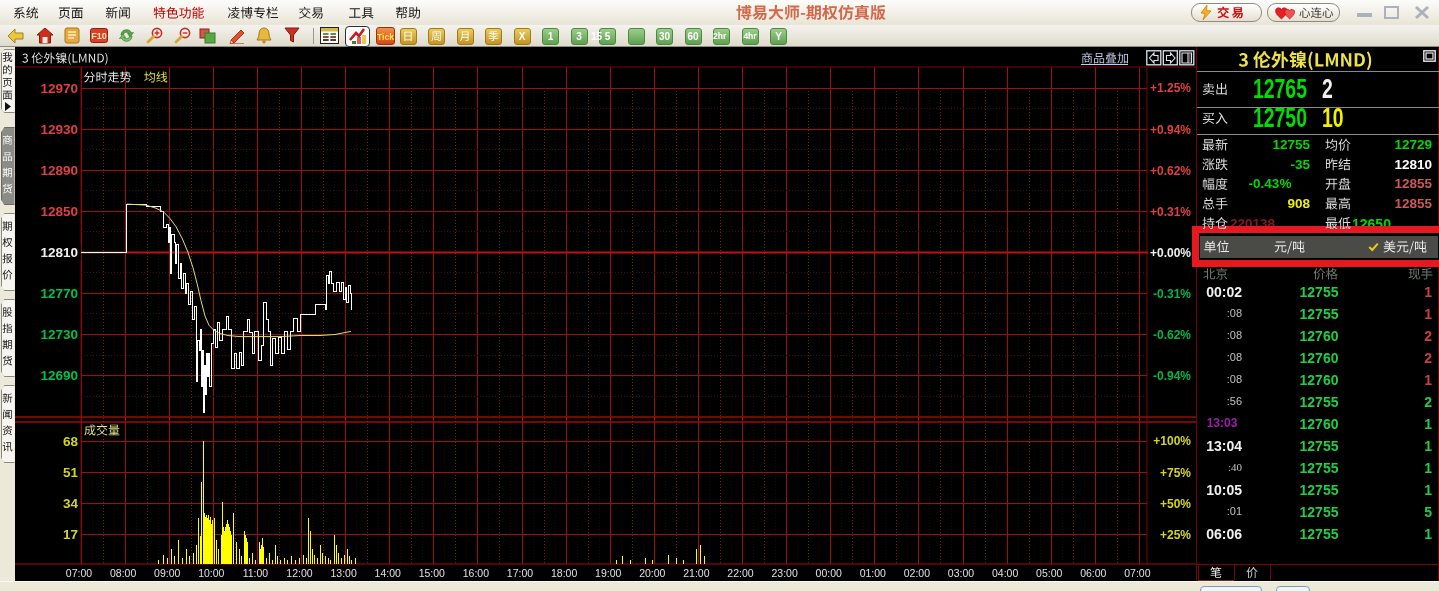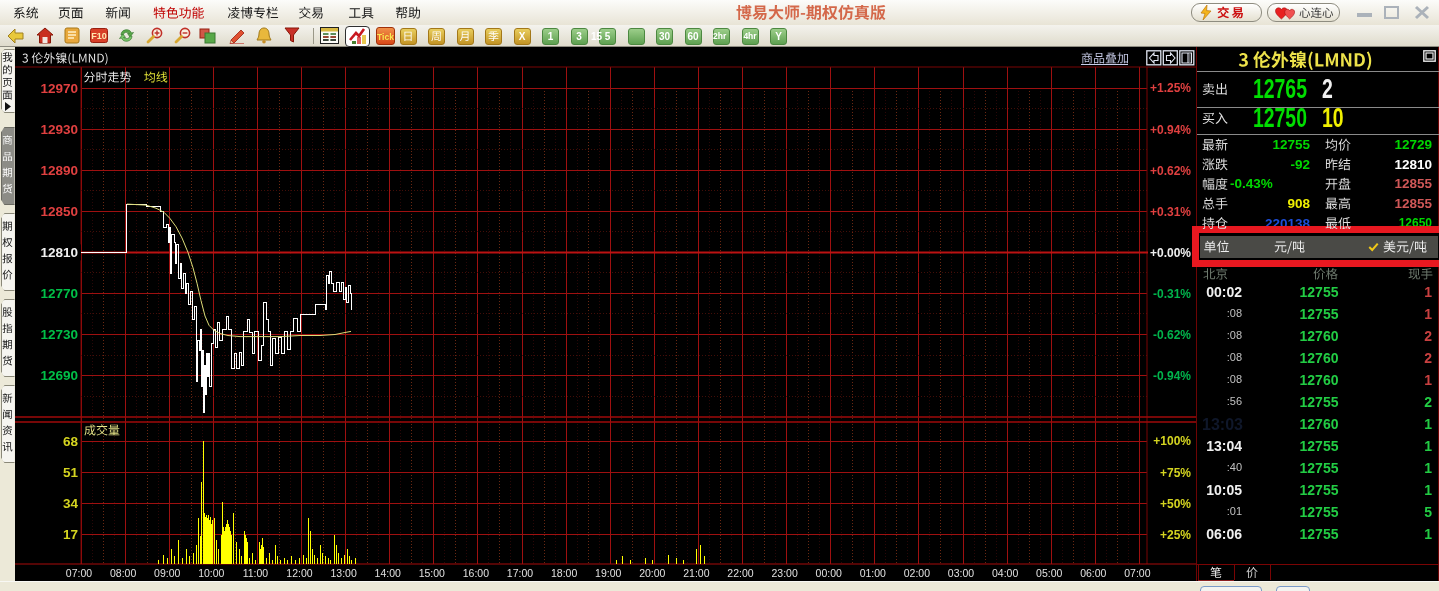--- a/index.html
+++ b/index.html
@@ -208,28 +208,28 @@
   </svg>
 <div class="abs" style="left:1197px;top:71.0px;width:243px;height:1px;background:#8A8A8A"></div>
 <div class="abs" style="left:1197px;top:106.5px;width:243px;height:1px;background:#8A8A8A"></div>
 <div class="abs" style="left:1197px;top:134.0px;width:243px;height:1px;background:#8A8A8A"></div>
 <div class="num" style="left:1210px;top:79px;width:97px;text-align:right;font-size:27px;line-height:20px;color:#00DD00;transform:scaleX(.72);transform-origin:100% 50%">12765</div>
 <div class="num" style="left:1322px;top:79px;font-size:27px;line-height:20px;color:#F0F0F0;transform:scaleX(.72);transform-origin:0 50%">2</div>
 <div class="num" style="left:1210px;top:108px;width:97px;text-align:right;font-size:27px;line-height:20px;color:#00DD00;transform:scaleX(.72);transform-origin:100% 50%">12750</div>
 <div class="num" style="left:1322px;top:108px;font-size:27px;line-height:20px;color:#F0F000;transform:scaleX(.72);transform-origin:0 50%">10</div>
 <div class="num" style="left:1230px;top:137.2px;width:80px;text-align:right;font-size:13.5px;color:#00D800">12755</div>
 <div class="num" style="left:1352px;top:137.2px;width:80px;text-align:right;font-size:13.5px;color:#00D800">12729</div>
-<div class="num" style="left:1230px;top:156.8px;width:80px;text-align:right;font-size:13.5px;color:#00D800">-92</div>
+<div class="num" style="left:1230px;top:156.8px;width:80px;text-align:right;font-size:13.5px;color:#00D800">-35</div>
 <div class="num" style="left:1352px;top:156.8px;width:80px;text-align:right;font-size:13.5px;color:#FFFFFF">12810</div>
-<div class="num" style="left:1230px;top:176.4px;width:80px;text-align:left;font-size:13.5px;color:#00D800">-0.43%</div>
+<div class="num" style="left:1230px;top:176.4px;width:80px;text-align:center;font-size:13.5px;color:#00D800">-0.43%</div>
 <div class="num" style="left:1352px;top:176.4px;width:80px;text-align:right;font-size:13.5px;color:#D05858">12855</div>
 <div class="num" style="left:1230px;top:196.0px;width:80px;text-align:right;font-size:13.5px;color:#F0F000">908</div>
 <div class="num" style="left:1352px;top:196.0px;width:80px;text-align:right;font-size:13.5px;color:#D05858">12855</div>
-<div class="num" style="left:1230px;top:215.6px;width:80px;text-align:right;font-size:13.5px;color:#1d4ed8">220138</div>
-<div class="num" style="left:1352px;top:215.6px;width:80px;text-align:right;font-size:12px;color:#00D800">12650</div>
+<div class="num" style="left:1230px;top:215.6px;width:80px;text-align:left;font-size:13.5px;color:#7f1d1d">220138</div>
+<div class="num" style="left:1352px;top:215.6px;width:80px;font-size:14px;color:#00D800">12650</div>
 <div class="abs" style="left:1192px;top:226px;width:247px;height:41px;background:#E81820"></div>
 <div class="abs" style="left:1199px;top:233px;width:240px;height:27px;background:#000"></div>
 <div class="abs" style="left:1199.5px;top:236px;width:238.5px;height:21.5px;background:#4A4A46"></div>
 <svg class="abs" style="left:1368px;top:242px" width="11" height="10" viewBox="0 0 13 11">
     <path d="M1.5 5.5 L5 9 L11.5 1.5" fill="none" stroke="#F0C818" stroke-width="2.4"></path>
   </svg>
 <div class="num" style="left:1202px;top:283.5px;width:40px;text-align:right;font-size:14px;color:#F0F0F0">00:02</div>
 <div class="num" style="left:1284px;top:283.5px;width:70px;text-align:center;font-size:14px;color:#22CC44">12755</div>
 <div class="num" style="left:1392px;top:283.5px;width:40px;text-align:right;font-size:14px;color:#C84040">1</div>
 <div class="abs" style="left:1202px;top:307.0px;width:40px;text-align:right;font-size:11px;color:#C0C0C0;font-family:'Liberation Sans'">:08</div>
@@ -240,27 +240,27 @@
 <div class="num" style="left:1392px;top:327.5px;width:40px;text-align:right;font-size:14px;color:#C84040">2</div>
 <div class="abs" style="left:1202px;top:351.0px;width:40px;text-align:right;font-size:11px;color:#C0C0C0;font-family:'Liberation Sans'">:08</div>
 <div class="num" style="left:1284px;top:349.5px;width:70px;text-align:center;font-size:14px;color:#22CC44">12760</div>
 <div class="num" style="left:1392px;top:349.5px;width:40px;text-align:right;font-size:14px;color:#C84040">2</div>
 <div class="abs" style="left:1202px;top:373.0px;width:40px;text-align:right;font-size:11px;color:#C0C0C0;font-family:'Liberation Sans'">:08</div>
 <div class="num" style="left:1284px;top:371.5px;width:70px;text-align:center;font-size:14px;color:#22CC44">12760</div>
 <div class="num" style="left:1392px;top:371.5px;width:40px;text-align:right;font-size:14px;color:#C84040">1</div>
 <div class="abs" style="left:1202px;top:395.0px;width:40px;text-align:right;font-size:11px;color:#C0C0C0;font-family:'Liberation Sans'">:56</div>
 <div class="num" style="left:1284px;top:393.5px;width:70px;text-align:center;font-size:14px;color:#22CC44">12755</div>
 <div class="num" style="left:1392px;top:393.5px;width:40px;text-align:right;font-size:14px;color:#22CC44">2</div>
-<div class="num" style="left:1202px;top:415.5px;width:40px;text-align:center;font-size:16px;color:#0f172a">13:03</div>
+<div class="num" style="left:1202px;top:415.5px;width:40px;text-align:center;font-size:12px;color:#a21caf">13:03</div>
 <div class="num" style="left:1284px;top:415.5px;width:70px;text-align:center;font-size:14px;color:#22CC44">12760</div>
 <div class="num" style="left:1392px;top:415.5px;width:40px;text-align:right;font-size:14px;color:#22CC44">1</div>
 <div class="num" style="left:1202px;top:437.5px;width:40px;text-align:right;font-size:14px;color:#F0F0F0">13:04</div>
 <div class="num" style="left:1284px;top:437.5px;width:70px;text-align:center;font-size:14px;color:#22CC44">12755</div>
 <div class="num" style="left:1392px;top:437.5px;width:40px;text-align:right;font-size:14px;color:#22CC44">1</div>
-<div class="abs" style="left:1202px;top:461.0px;width:40px;text-align:right;font-size:11px;color:#C0C0C0;font-family:Liberation Sans, sans-serif">:40</div>
+<div class="abs" style="left:1202px;top:461.0px;width:40px;text-align:right;font-size:11px;color:#C0C0C0;font-family:Liberation Serif, serif">:40</div>
 <div class="num" style="left:1284px;top:459.5px;width:70px;text-align:center;font-size:14px;color:#22CC44">12755</div>
 <div class="num" style="left:1392px;top:459.5px;width:40px;text-align:right;font-size:14px;color:#22CC44">1</div>
 <div class="num" style="left:1202px;top:481.5px;width:40px;text-align:right;font-size:14px;color:#F0F0F0">10:05</div>
 <div class="num" style="left:1284px;top:481.5px;width:70px;text-align:center;font-size:14px;color:#22CC44">12755</div>
 <div class="num" style="left:1392px;top:481.5px;width:40px;text-align:right;font-size:14px;color:#22CC44">1</div>
 <div class="abs" style="left:1202px;top:505.0px;width:40px;text-align:right;font-size:11px;color:#C0C0C0;font-family:'Liberation Sans'">:01</div>
 <div class="num" style="left:1284px;top:503.5px;width:70px;text-align:center;font-size:14px;color:#22CC44">12755</div>
 <div class="num" style="left:1392px;top:503.5px;width:40px;text-align:right;font-size:14px;color:#22CC44">5</div>
 <div class="num" style="left:1202px;top:525.5px;width:40px;text-align:right;font-size:14px;color:#F0F0F0">06:06</div>
 <div class="num" style="left:1284px;top:525.5px;width:70px;text-align:center;font-size:14px;color:#22CC44">12755</div>

